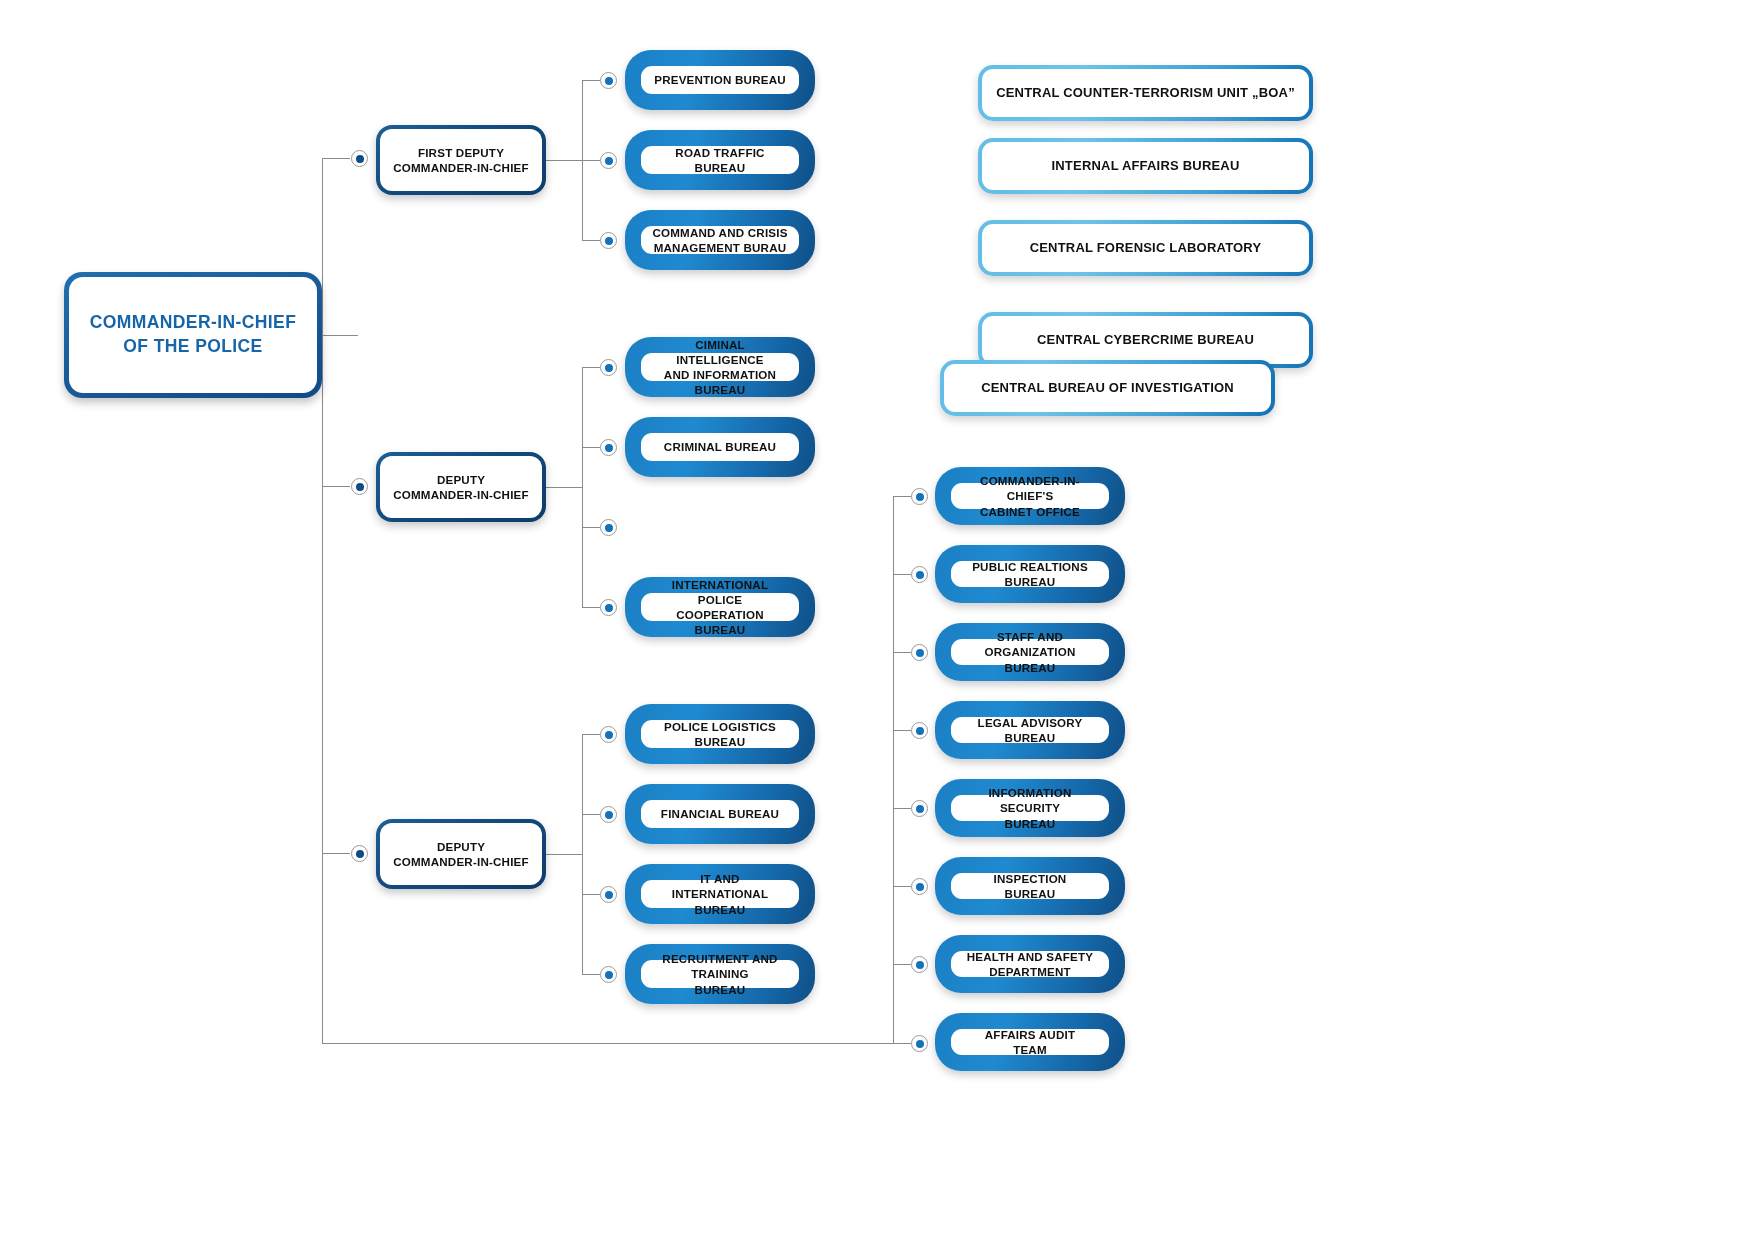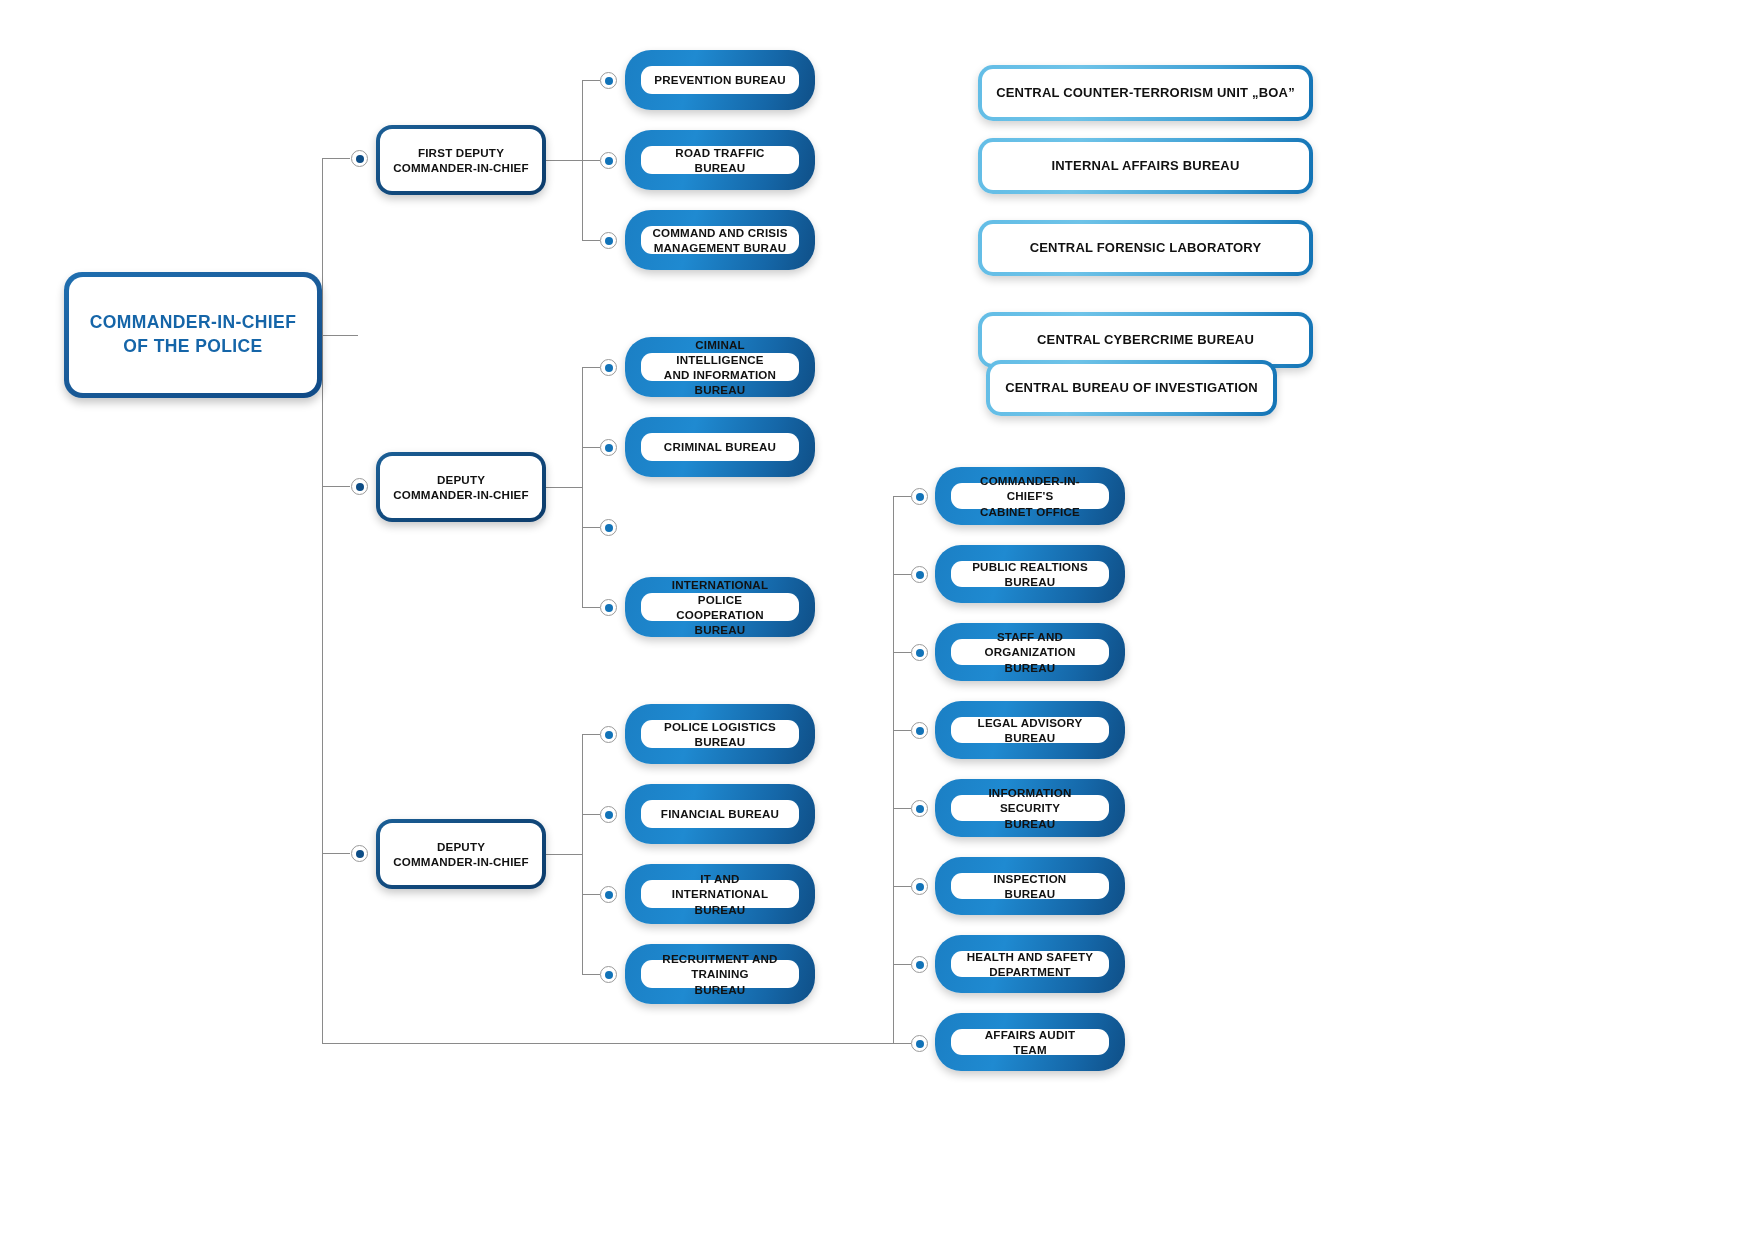--- a/index.html
+++ b/index.html
@@ -375,19 +375,19 @@
       <span class="lbl">CENTRAL FORENSIC LABORATORY</span>
     </div>
   </div>
 
   <div class="node light" style="left:978px;top:286px;width:335px;height:56px;margin-top:26px;">
     <div class="inner">
       <span class="lbl">CENTRAL CYBERCRIME BUREAU</span>
     </div>
   </div>
 
-  <div class="node light" style="left:986px;top:360px;width:291px;height:56px;">
+  <div class="node light" style="left:940px;top:360px;width:335px;height:56px;">
     <div class="inner">
       <span class="lbl">CENTRAL BUREAU OF INVESTIGATION</span>
     </div>
   </div>
 
 </div>
 
 </body></html>

